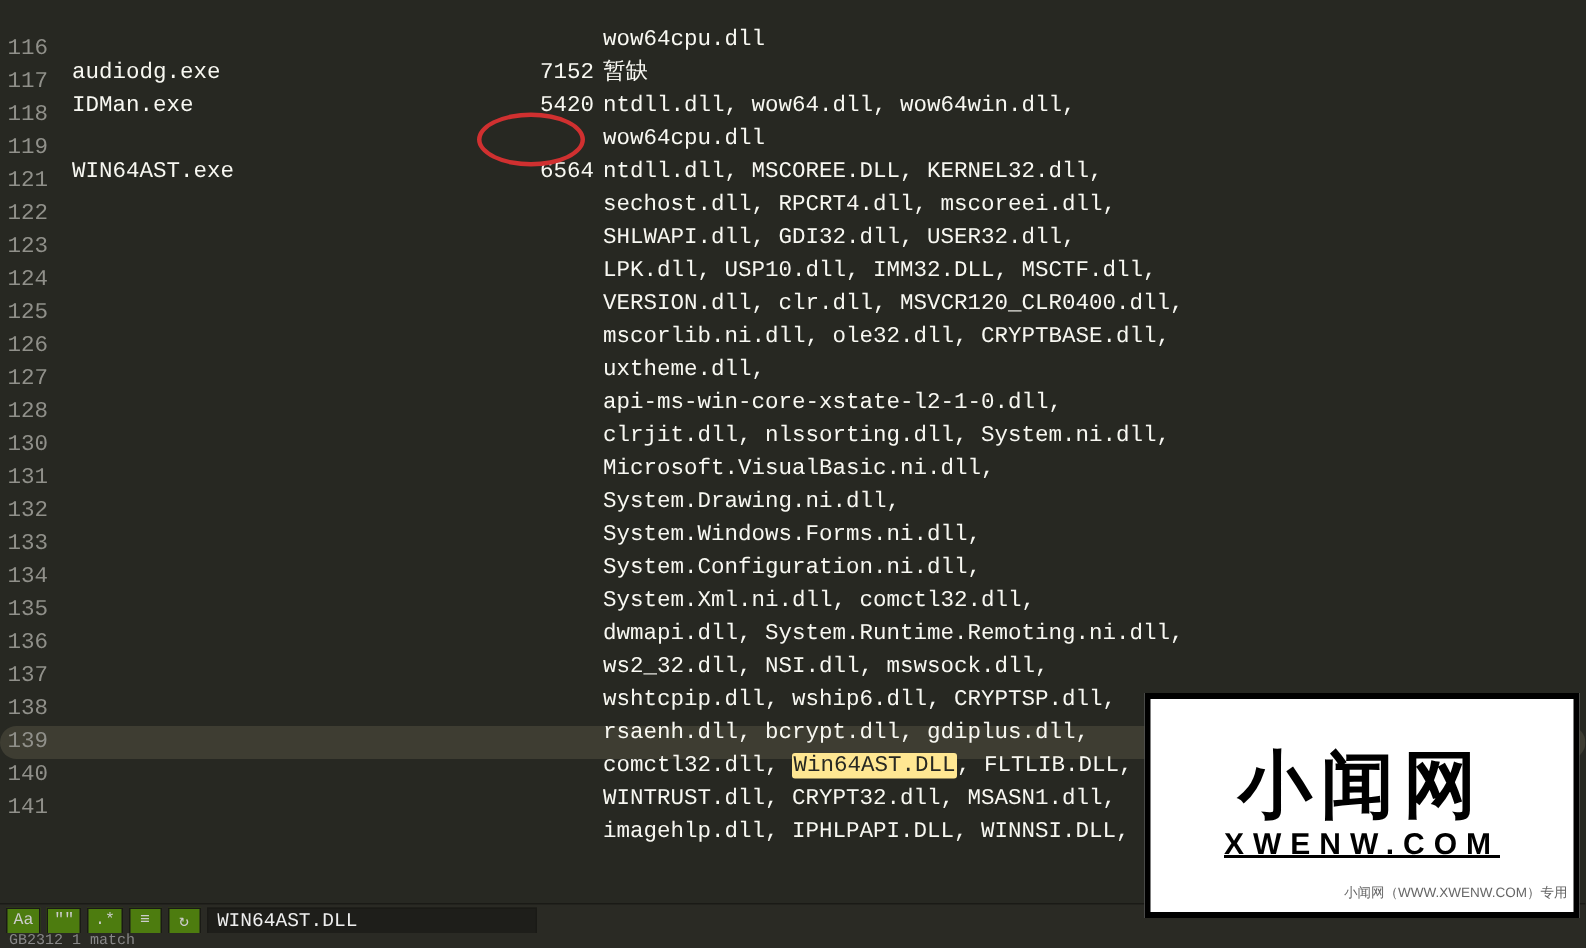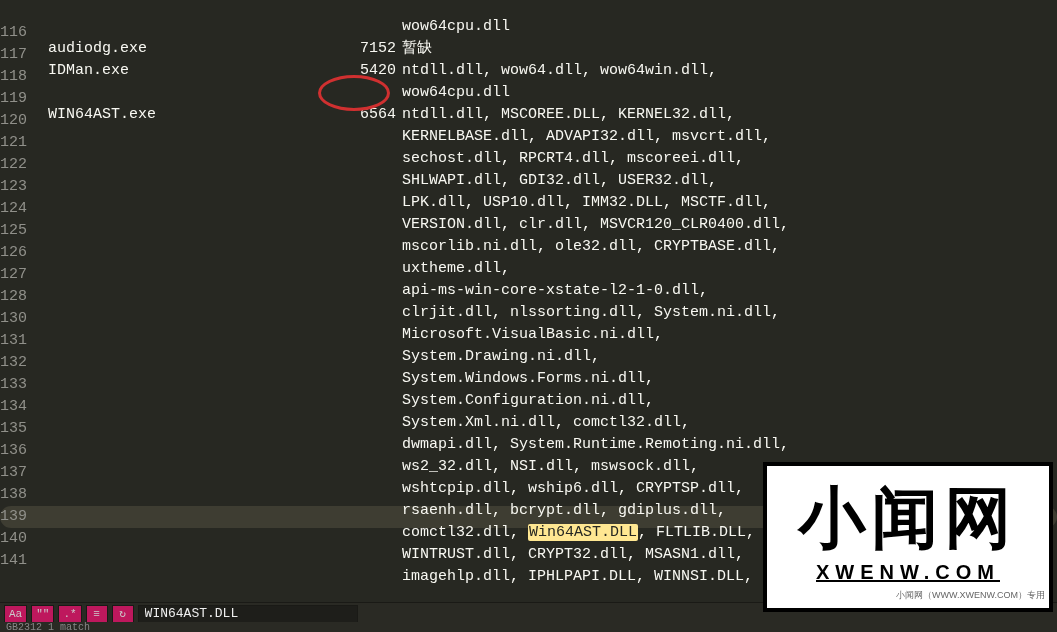--- a/index.html
+++ b/index.html
@@ -20,20 +20,21 @@
   }
   .line {
     display: flex;
     height: 22px;
     line-height: 22px;
     white-space: pre;
   }
   .line.current { background: #3e3d32; border-radius: 11px; }
   .gutter {
     width: 48px;
+    text-align: right;
     padding-right: 16px;
     color: #90908a;
     user-select: none;
     flex: 0 0 48px;
   }
   .content {
     flex: 1;
     color: #f8f8f2;
     margin-top: 16px;
   }
@@ -65,21 +66,21 @@
     background: #2a2a24;
     border-top: 1px solid #1a1a16;
     display: flex;
     align-items: center;
     gap: 4px;
     padding: 0 4px;
     font-size: 13px;
     color: #bbb;
   }
   .sb-btn {
-    background: #be185d;
+    background: #4d7c0f;
     border: 1px solid #1a1a16;
     color: #ccc;
     height: 18px;
     min-width: 22px;
     padding: 0 4px;
     font-size: 11px;
     font-family: inherit;
     display: flex;
     align-items: center;
     justify-content: center;
@@ -116,22 +117,22 @@
     background: #fff;
     color: #000;
     border: 4px solid #000;
     display: flex;
     flex-direction: column;
     align-items: center;
     justify-content: center;
     pointer-events: none;
   }
   .wm-big {
-    font-family: Liberation Mono, monospace;
-    font-size: 67px;
+    font-family: Liberation Serif, serif;
+    font-size: 49px;
     font-weight: 700;
     letter-spacing: 6px;
     line-height: 1;
   }
   .wm-small {
     font-family: Arial, sans-serif;
     font-size: 20px;
     font-weight: 700;
     letter-spacing: 6px;
     margin-top: 4px;
@@ -149,21 +150,20 @@
 </style>
 </head>
 <body>
 
 <div class="editor" id="editor">
     <div class="line"><span class="gutter"></span><span class="content"><span class="col-proc"></span><span class="col-pid"></span><span class="col-dlls">wow64cpu.dll</span></span></div>
     <div class="line"><span class="gutter">116</span><span class="content"><span class="col-proc">audiodg.exe</span><span class="col-pid">7152</span><span class="col-dlls">暂缺</span></span></div>
     <div class="line"><span class="gutter">117</span><span class="content"><span class="col-proc">IDMan.exe</span><span class="col-pid">5420</span><span class="col-dlls">ntdll.dll, wow64.dll, wow64win.dll,</span></span></div>
     <div class="line"><span class="gutter">118</span><span class="content"><span class="col-proc"></span><span class="col-pid"></span><span class="col-dlls">wow64cpu.dll</span></span></div>
     <div class="line"><span class="gutter">119</span><span class="content"><span class="col-proc">WIN64AST.exe</span><span class="col-pid">6564</span><span class="col-dlls">ntdll.dll, MSCOREE.DLL, KERNEL32.dll,</span></span></div>
-    <div class="line"><span class="gutter">120</span><span class="content"><span class="col-proc"></span><span class="col-pid"></span><span class="col-dlls">KERNELBASE.dll, ADVAPI32.dll, msvcrt.dll,</span></span></div>
     <div class="line"><span class="gutter">121</span><span class="content"><span class="col-proc"></span><span class="col-pid"></span><span class="col-dlls">sechost.dll, RPCRT4.dll, mscoreei.dll,</span></span></div>
     <div class="line"><span class="gutter">122</span><span class="content"><span class="col-proc"></span><span class="col-pid"></span><span class="col-dlls">SHLWAPI.dll, GDI32.dll, USER32.dll,</span></span></div>
     <div class="line"><span class="gutter">123</span><span class="content"><span class="col-proc"></span><span class="col-pid"></span><span class="col-dlls">LPK.dll, USP10.dll, IMM32.DLL, MSCTF.dll,</span></span></div>
     <div class="line"><span class="gutter">124</span><span class="content"><span class="col-proc"></span><span class="col-pid"></span><span class="col-dlls">VERSION.dll, clr.dll, MSVCR120_CLR0400.dll,</span></span></div>
     <div class="line"><span class="gutter">125</span><span class="content"><span class="col-proc"></span><span class="col-pid"></span><span class="col-dlls">mscorlib.ni.dll, ole32.dll, CRYPTBASE.dll,</span></span></div>
     <div class="line"><span class="gutter">126</span><span class="content"><span class="col-proc"></span><span class="col-pid"></span><span class="col-dlls">uxtheme.dll,</span></span></div>
     <div class="line"><span class="gutter">127</span><span class="content"><span class="col-proc"></span><span class="col-pid"></span><span class="col-dlls">api-ms-win-core-xstate-l2-1-0.dll,</span></span></div>
     <div class="line"><span class="gutter">128</span><span class="content"><span class="col-proc"></span><span class="col-pid"></span><span class="col-dlls">clrjit.dll, nlssorting.dll, System.ni.dll,</span></span></div>
     <div class="line"><span class="gutter">130</span><span class="content"><span class="col-proc"></span><span class="col-pid"></span><span class="col-dlls">Microsoft.VisualBasic.ni.dll,</span></span></div>
     <div class="line"><span class="gutter">131</span><span class="content"><span class="col-proc"></span><span class="col-pid"></span><span class="col-dlls">System.Drawing.ni.dll,</span></span></div>

